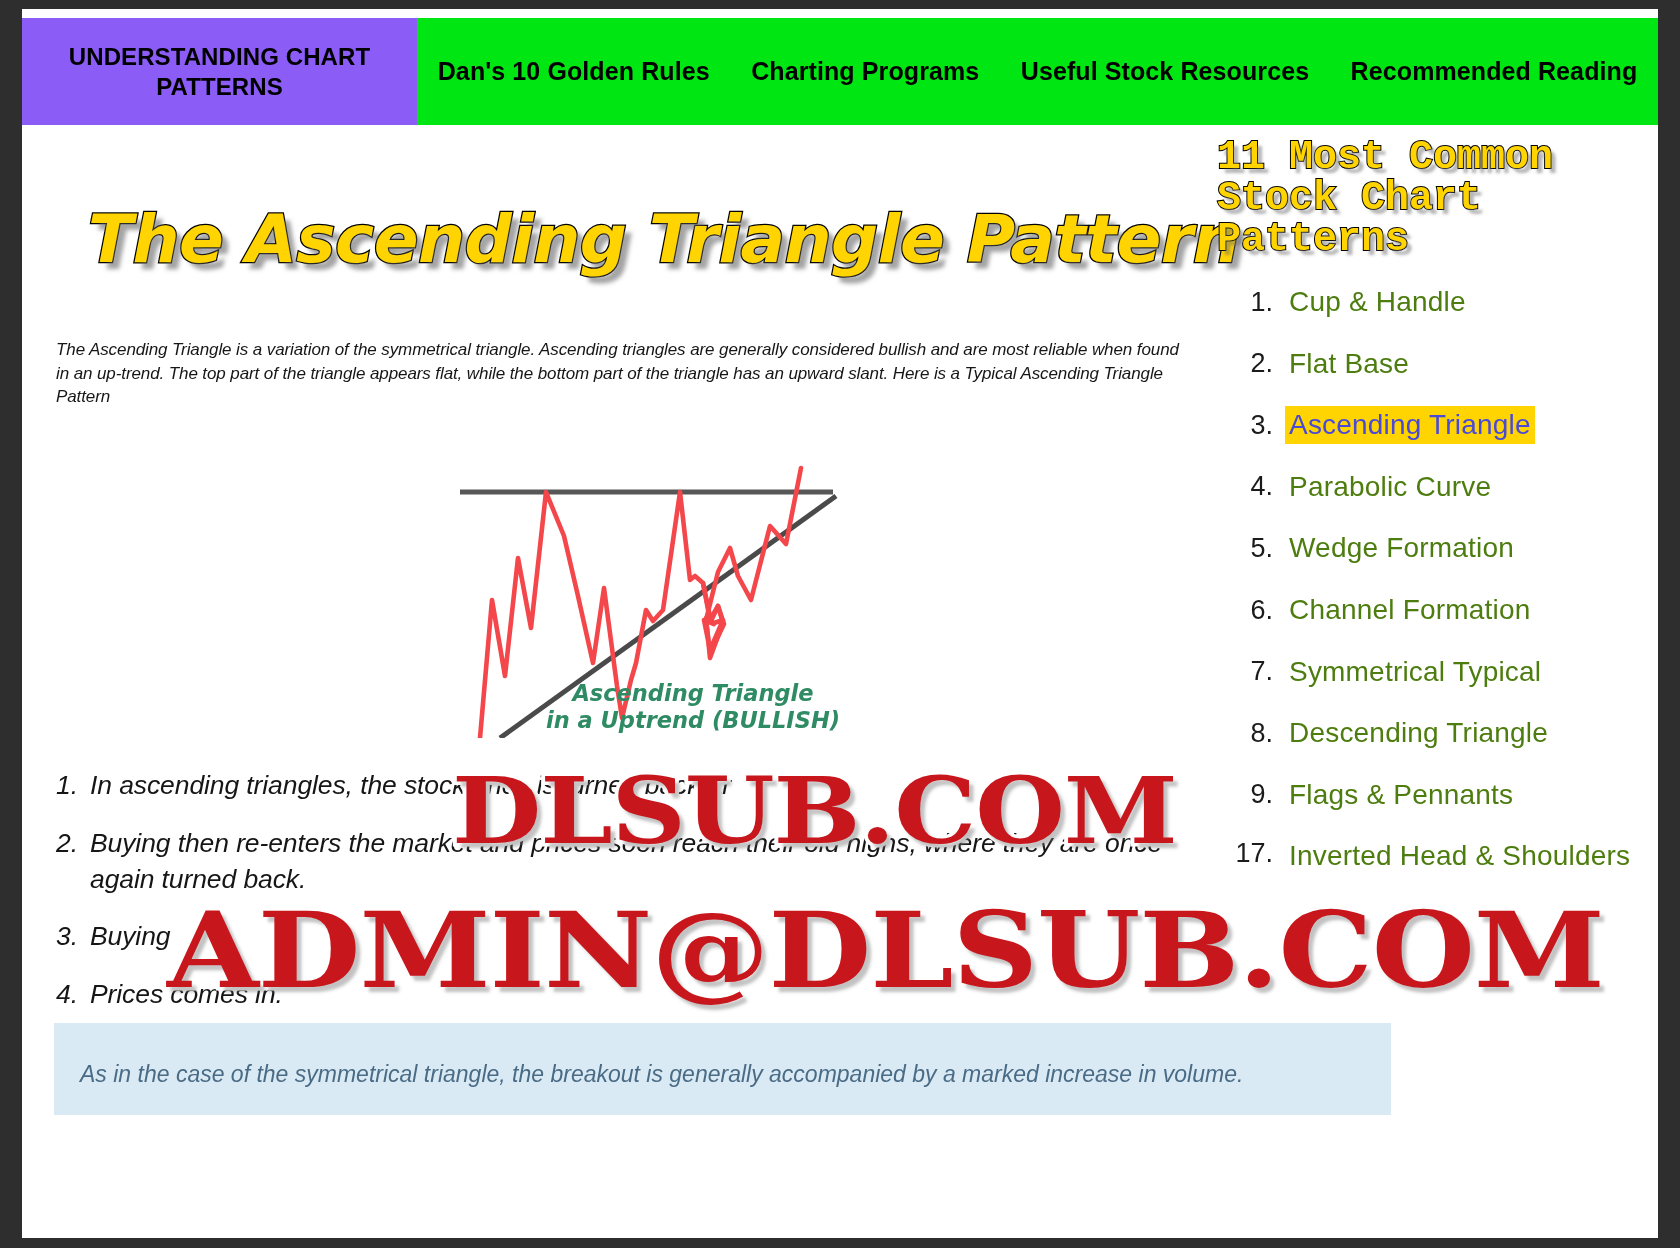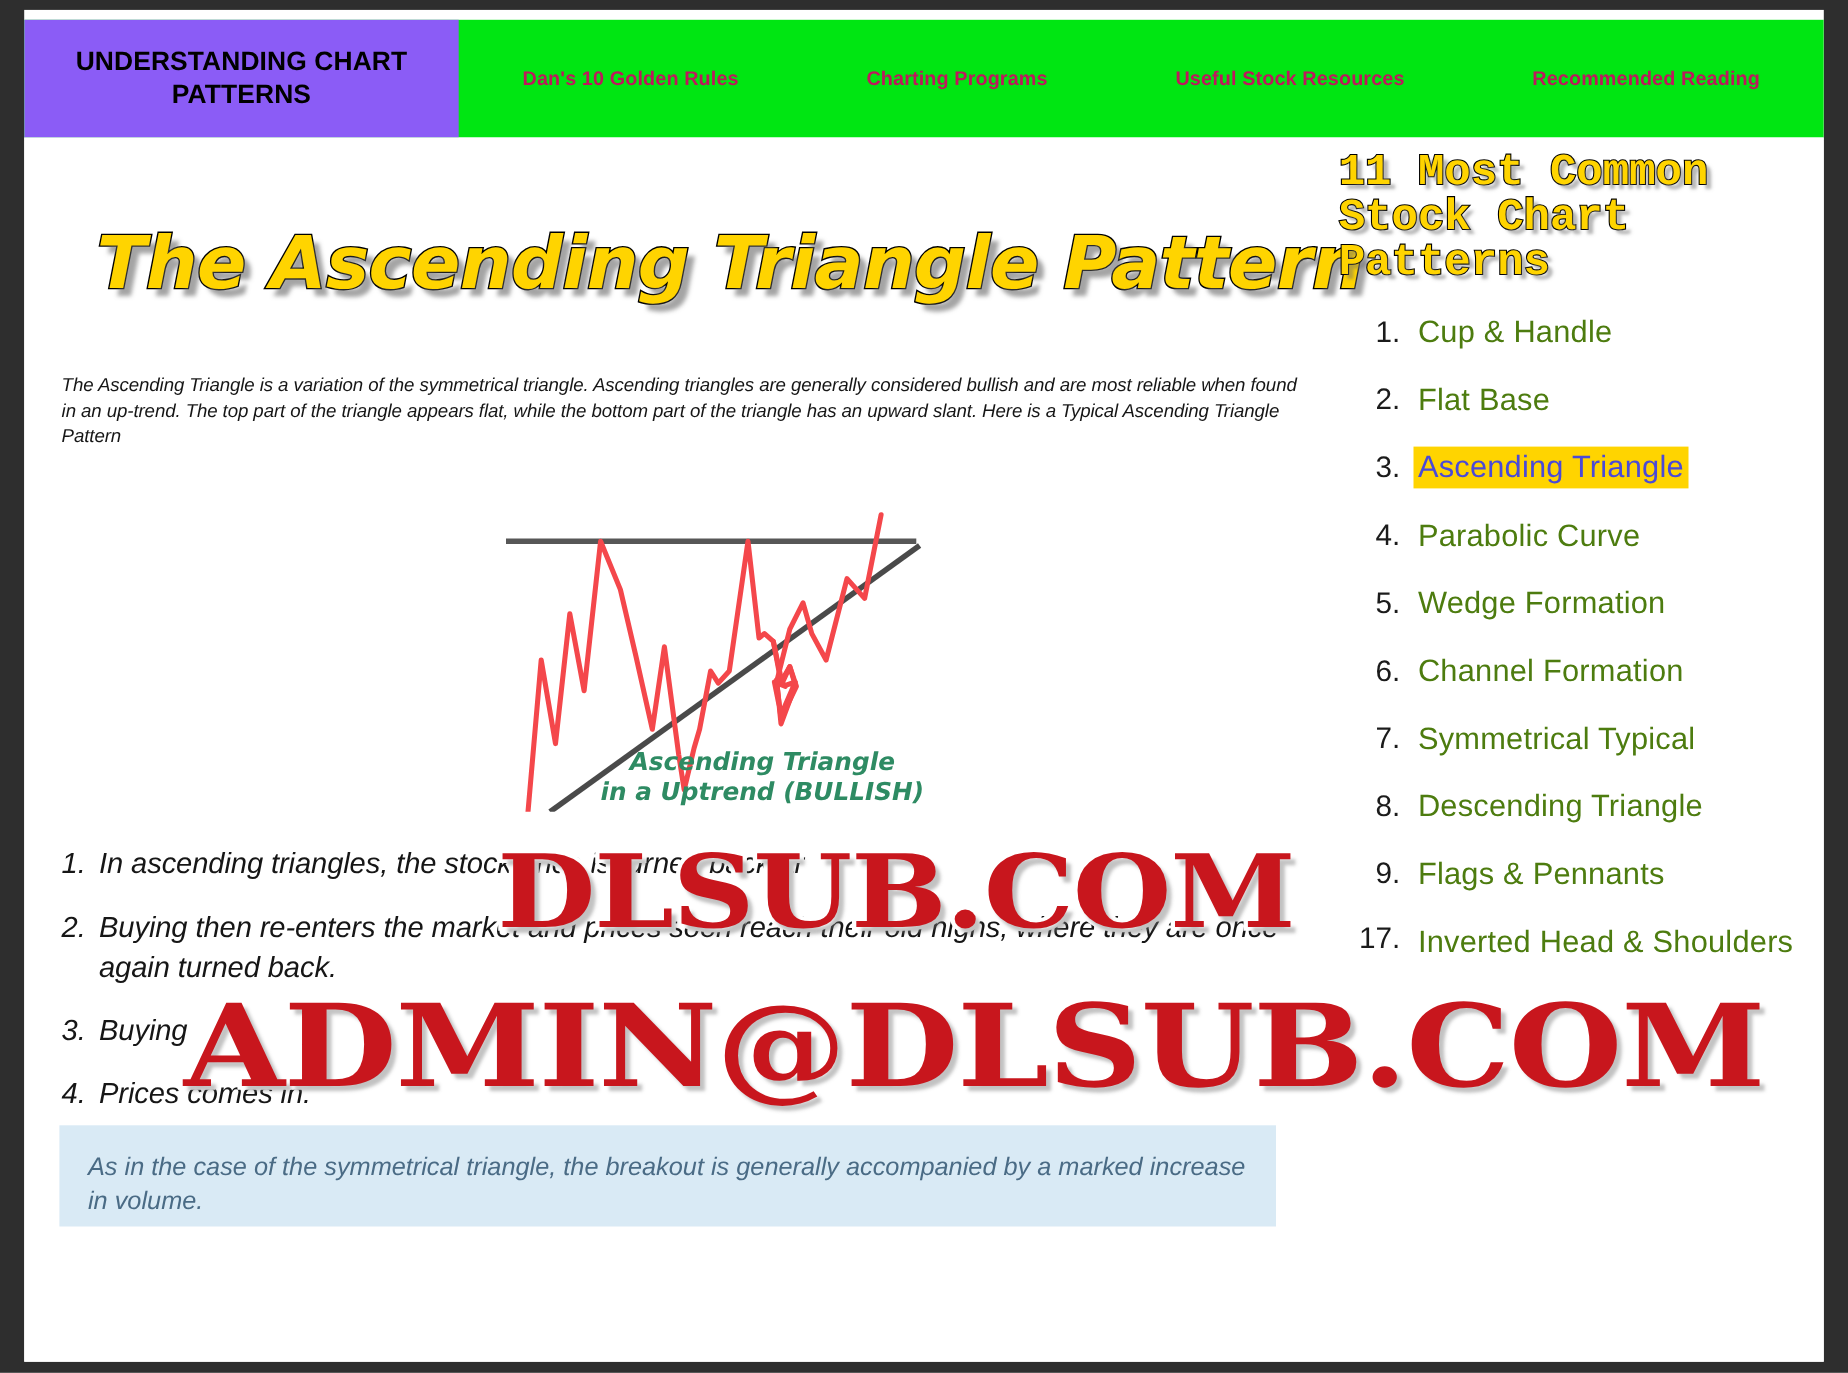--- a/index.html
+++ b/index.html
@@ -20,22 +20,22 @@
   #navbar{
     position:absolute;left:0;top:9px;width:1636px;height:107px;
     background:#00e612;
     display:flex;align-items:stretch;
     box-sizing:border-box;
   }
   .nav-item{
     display:flex;align-items:center;justify-content:center;
     text-align:center;
     font-weight:bold;
-    color:#be185d;
-    font-size:18px;
+    color:#000000;
+    font-size:25px;
     line-height:1.22;
     padding:0 10px;
     box-sizing:border-box;
     letter-spacing:0.1px;
     cursor:pointer;
     user-select:none;
   }
   .nav-item.active{
     background:#8b5cf6;
     width:395px;
@@ -103,24 +103,24 @@
     font-size:26.5px;
     line-height:1.35;
     color:#161616;
     margin-bottom:22px;
     letter-spacing:-0.1px;
   }
   .bullet .num{flex:0 0 34px;}
   .bullet .txt{flex:1 1 auto;}
   
   #callout{
-    position:absolute;left:16px;top:895px;width:1106px;height:92px;
+    position:absolute;left:16px;top:895px;width:1337px;height:92px;
     background:#d9eaf5;
     box-sizing:border-box;
-    padding:22px 26px 0 26px;
+    padding:36px 26px 0 26px;
     color:#4a6b85;
     font-size:23px;
     line-height:1.33;
   }
   
   #side-title{
     position:absolute;left:0px;top:10px;width:420px;
     font-family:Liberation Mono, monospace;
     font-weight:bold;
     font-size:40px;

